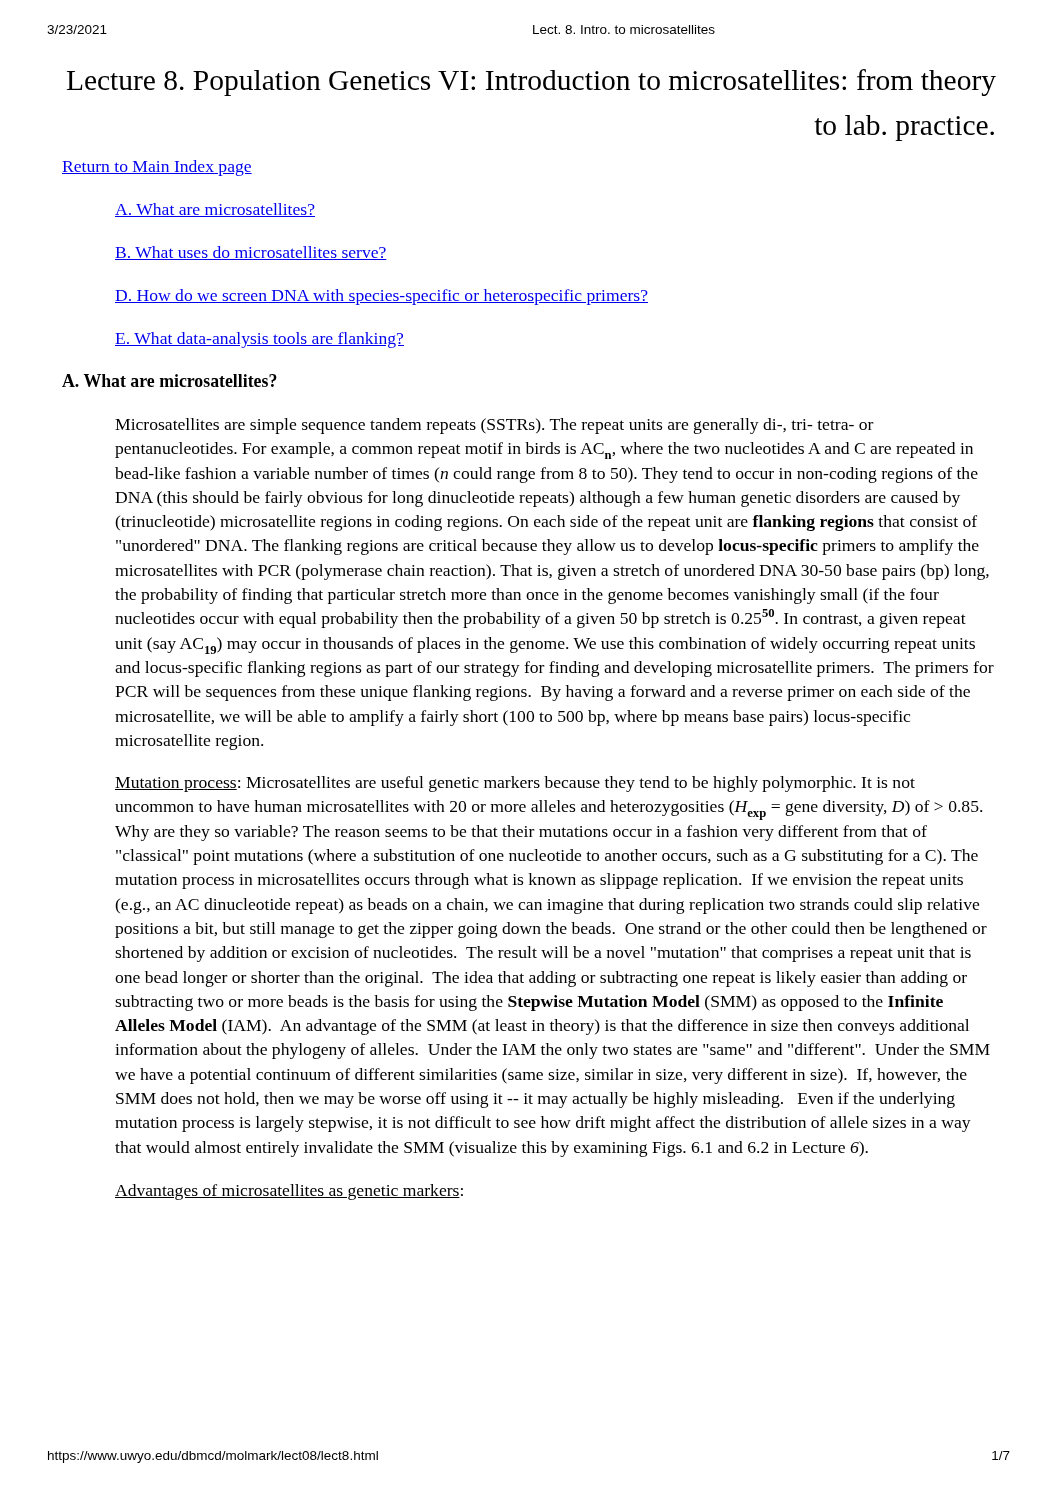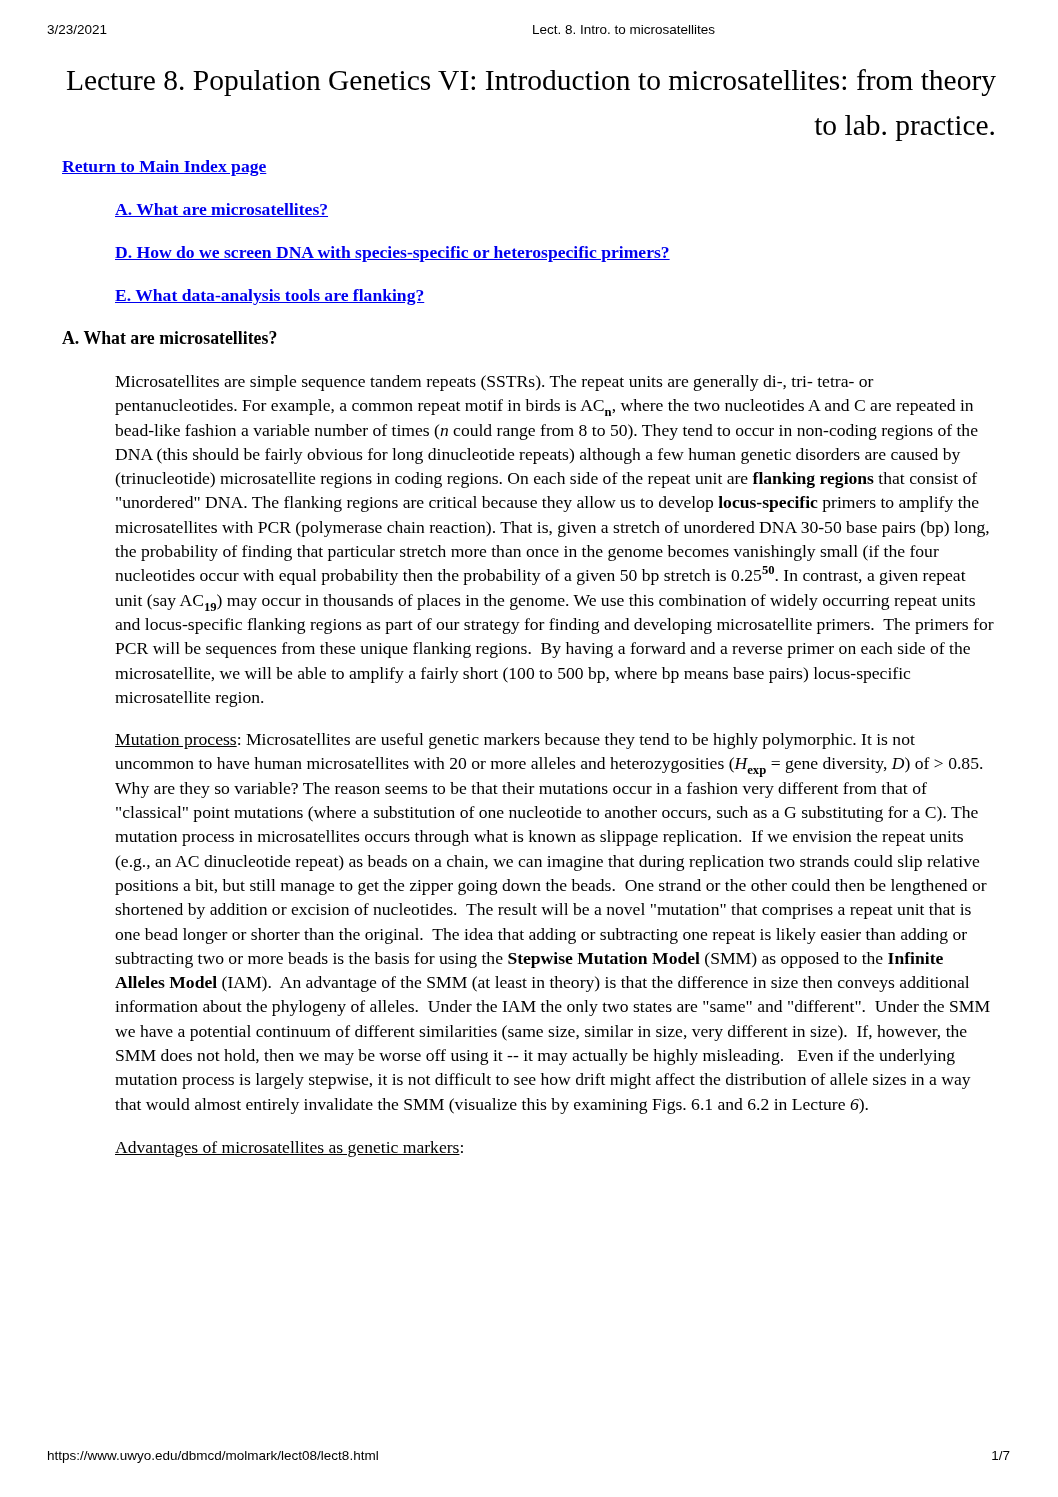--- a/index.html
+++ b/index.html
@@ -24,21 +24,21 @@
   .print-footer .page-num { position: absolute; right: 0; top: 0; margin-left: 12px; }
 
   
   .content { position: absolute; left: 62px; top: 58px; width: 934px; }
 
   h1.page-title {
     font-size: 29.5px; font-weight: normal; line-height: 45px;
     margin: 0; padding: 0; text-align: right;
   }
 
-  a { color: var(--link-color, #0000EE); text-decoration: underline; cursor: pointer; font-weight: bold; }
+  a { color: var(--link-color, #0000EE); text-decoration: underline; cursor: pointer; }
 
   .return-line { margin: 6px 0 0 0; font-size: 17.6px; line-height: 24px; }
   .toc-item    { margin: 19px 0 0 0; padding-left: 53px; font-size: 17.6px; line-height: 24px; }
   .primer-line { margin: 21px 0 0 0; padding-left: 103px; font-size: 17.6px; line-height: 24px; }
 
   .section-heading {
     margin: 19px 0 0 0; font-size: 17.8px; font-weight: bold; line-height: 24px;
   }
 
   .para {
@@ -64,20 +64,21 @@
 
   <div class="content">
 
     <h1 class="page-title">Lecture 8. Population Genetics VI: Introduction to microsatellites: from theory to lab. practice.</h1>
 
     <p class="return-line">
       <a href="#">Return to Main Index page</a>
     </p>
 
     <p class="toc-item"><a href="#">A. What are microsatellites?</a></p>
+    <p class="toc-item"><a href="#">B. What uses do microsatellites serve?</a></p>
     <p class="toc-item"><a href="#">D. How do we screen DNA with species-specific or heterospecific primers?</a></p>
     <p class="toc-item"><a href="#">E. What data-analysis tools are flanking?</a></p>
 
 
     <h3 class="section-heading">A. What are microsatellites?</h3>
 
     <p class="para"><span>Microsatellites are simple sequence tandem repeats (SSTRs). The repeat units are generally di-, tri- tetra- or pentanucleotides. For example, a common repeat motif in birds is AC</span><sub style="font-weight: bold;">n</sub><span>, where the two nucleotides A and C are repeated in bead-like fashion a variable number of times (</span><span style="font-style: italic;">n</span><span> could range from 8 to 50). They tend to occur in non-coding regions of the DNA (this should be fairly obvious for long dinucleotide repeats) although a few human genetic disorders are caused by (trinucleotide) microsatellite regions in coding regions. On each side of the repeat unit are </span><span style="font-weight: bold;">flanking regions</span><span> that consist of "unordered" DNA. The flanking regions are critical because they allow us to develop </span><span style="font-weight: bold;">locus-specific</span><span> primers to amplify the microsatellites with PCR (polymerase chain reaction). That is, given a stretch of unordered DNA 30-50 base pairs (bp) long, the probability of finding that particular stretch more than once in the genome becomes vanishingly small (if the four nucleotides occur with equal probability then the probability of a given 50 bp stretch is 0.25</span><sup style="font-weight: bold;">50</sup><span>. In contrast, a given repeat unit (say AC</span><sub style="font-weight: bold;">19</sub><span>) may occur in thousands of places in the genome. We use this combination of widely occurring repeat units and locus-specific flanking regions as part of our strategy for finding and developing microsatellite primers.  The primers for PCR will be sequences from these unique flanking regions.  By having a forward and a reverse primer on each side of the microsatellite, we will be able to amplify a fairly short (100 to 500 bp, where bp means base pairs) locus-specific microsatellite region.</span></p>
 
     <p class="para para-mutation"><span style="text-decoration: underline;">Mutation process</span><span>: Microsatellites are useful genetic markers because they tend to be highly polymorphic. It is not uncommon to have human microsatellites with 20 or more alleles and heterozygosities (</span><span style="font-style: italic;">H</span><sub style="font-weight: bold;">exp</sub><span> = gene diversity, </span><span style="font-style: italic;">D</span><span>) of &gt; 0.85. Why are they so variable? The reason seems to be that their mutations occur in a fashion very different from that of "classical" point mutations (where a substitution of one nucleotide to another occurs, such as a G substituting for a C). The mutation process in microsatellites occurs through what is known as slippage replication.  If we envision the repeat units (e.g., an AC dinucleotide repeat) as beads on a chain, we can imagine that during replication two strands could slip relative positions a bit, but still manage to get the zipper going down the beads.  One strand or the other could then be lengthened or shortened by addition or excision of nucleotides.  The result will be a novel "mutation" that comprises a repeat unit that is one bead longer or shorter than the original.  The idea that adding or subtracting one repeat is likely easier than adding or subtracting two or more beads is the basis for using the </span><span style="font-weight: bold;">Stepwise Mutation Model</span><span> (SMM) as opposed to the </span><span style="font-weight: bold;">Infinite Alleles Model</span><span> (IAM).  An advantage of the SMM (at least in theory) is that the difference in size then conveys additional information about the phylogeny of alleles.  Under the IAM the only two states are "same" and "different".  Under the SMM we have a potential continuum of different similarities (same size, similar in size, very different in size).  If, however, the SMM does not hold, then we may be worse off using it -- it may actually be highly misleading.   Even if the underlying mutation process is largely stepwise, it is not difficult to see how drift might affect the distribution of allele sizes in a way that would almost entirely invalidate the SMM (visualize this by examining Figs. 6.1 and 6.2 in Lecture </span><span style="font-style: italic;">6</span><span>).</span></p>
 

